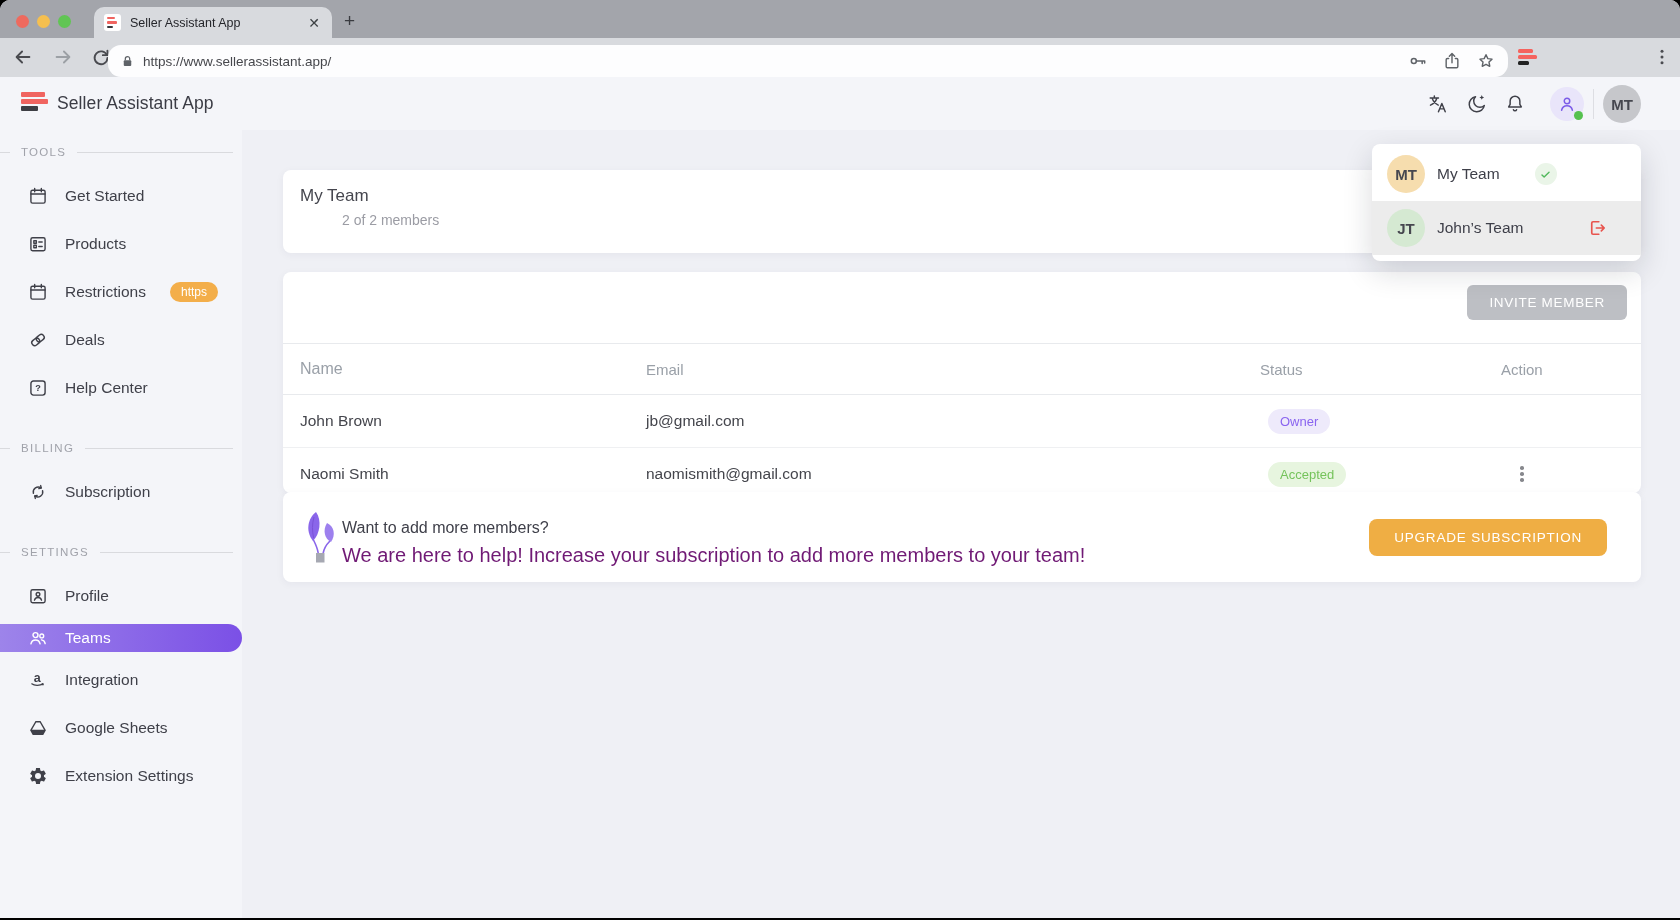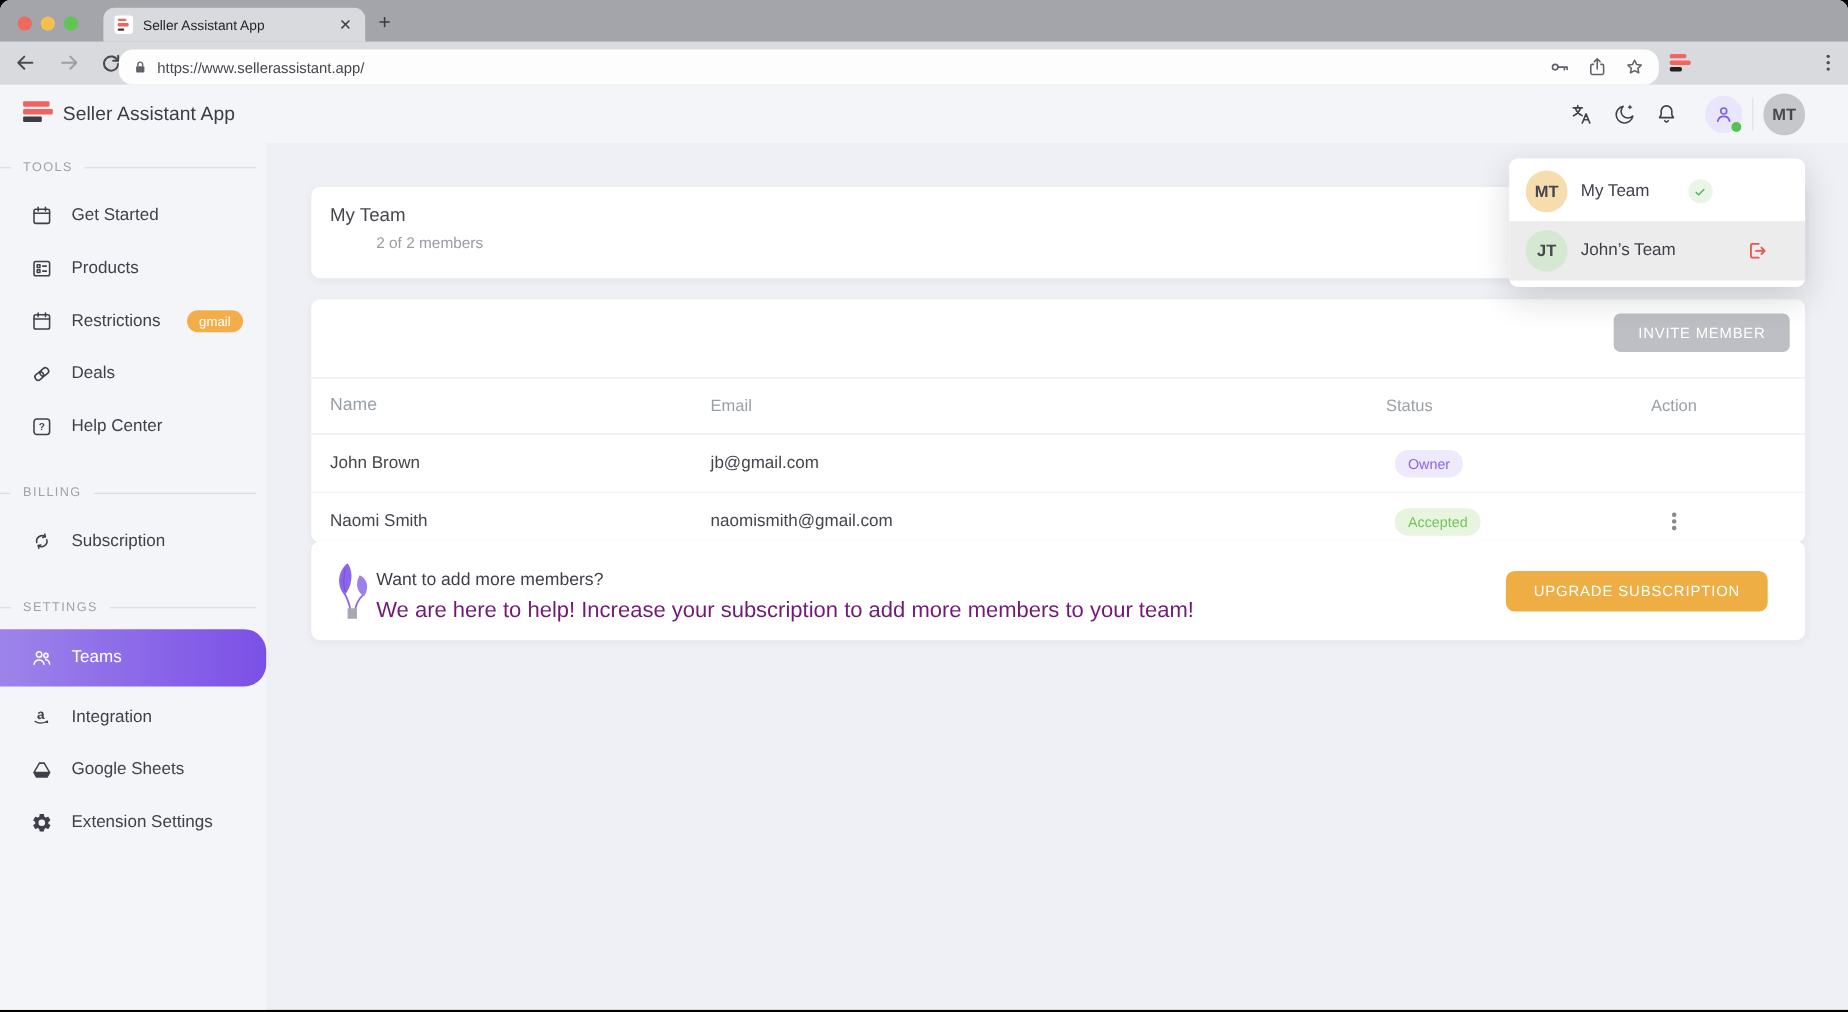--- a/index.html
+++ b/index.html
@@ -52,21 +52,21 @@
   
   .sidebar{position:absolute;left:0;top:53px;width:242px;bottom:0;background:#f4f5f9;padding-top:10px;box-sizing:border-box;}
   .sec-label{height:24px;margin:0 0 8px 0;display:flex;align-items:center;}
   .sec-label .ln-l{width:10px;height:1px;background:#d9dade;}
   .sec-label .txt{margin:0 11px;font-size:11.5px;letter-spacing:1.3px;color:#a0a2aa;}
   .sec-label .ln-r{flex:1;height:1px;background:#d9dade;margin-right:9px;}
   .sec-label.mt{margin-top:24px;}
   .s-item{height:48px;display:flex;align-items:center;padding-left:28px;color:#3f4049;font-size:15.5px;cursor:default;}
   .s-item .s-ic{width:20px;height:20px;margin-right:17px;flex:0 0 20px;}
   .s-badge{margin-left:24px;background:#f3ae4a;color:#fff;font-size:12px;padding:3px 11px;border-radius:11px;}
-  .s-item.active{height:52px;margin:4px 0;width:242px;box-sizing:border-box;border-radius:0 20px 20px 0;
+  .s-item.active{height:28px;margin:4px 0;width:242px;box-sizing:border-box;border-radius:0 20px 20px 0;
                  background:linear-gradient(90deg,#9d84ea,#7b50e6);color:#fff;}
   svg.ic{stroke:#3f4049;fill:none;stroke-width:1.7;stroke-linecap:round;stroke-linejoin:round;}
   .s-item.active svg.ic{stroke:#fff;}
 
   
   .main{position:absolute;left:242px;top:53px;right:0;bottom:0;}
   .card{position:absolute;background:#fff;border-radius:8px;box-shadow:0 2px 8px rgba(30,34,70,.05);}
   .card-team{left:41px;top:40px;width:1358px;height:83px;}
   .team-title{position:absolute;left:17px;top:16px;font-size:17px;color:#45464e;}
   .team-sub{position:absolute;left:17px;top:42px;font-size:14px;color:#9b9ca4;margin-left:42px;}
@@ -226,21 +226,21 @@
               <path d="M13 9.5h4M13 15h4"></path>
             </svg>
         <span>Products</span>
       </div>
       <div class="s-item">
         <svg class="ic s-ic" viewBox="0 0 24 24">
               <rect x="3.5" y="5" width="17" height="15.5" rx="2"></rect>
               <path d="M8 3v4M16 3v4M3.5 9.5h17"></path>
             </svg>
         <span>Restrictions</span>
-        <span class="s-badge">gmail</span>
+        <span class="s-badge">https</span>
       </div>
       <div class="s-item">
         <svg class="ic s-ic" viewBox="0 0 24 24">
               <g transform="rotate(-40 12 12)">
                 <rect x="3.5" y="8.5" width="10" height="7" rx="3.2"></rect>
                 <rect x="10.5" y="8.5" width="10" height="7" rx="3.2"></rect>
               </g>
             </svg>
         <span>Deals</span>
       </div>
@@ -263,20 +263,28 @@
               <path d="M15.2 4.3l.7 2.9-2.9.7M8.8 19.7l-.7-2.9 2.9-.7"></path>
             </svg>
         <span>Subscription</span>
       </div>
 
       <div class="sec-label mt">
             <span class="ln-l"></span>
             <span class="txt">SETTINGS</span>
             <span class="ln-r"></span>
           </div>
+      <div class="s-item">
+        <svg class="ic s-ic" viewBox="0 0 24 24">
+              <rect x="3.5" y="4.5" width="17" height="15.5" rx="2"></rect>
+              <circle cx="12" cy="10" r="2.2"></circle>
+              <path d="M7.8 17c.6-2.2 2.2-3.3 4.2-3.3s3.6 1.1 4.2 3.3"></path>
+            </svg>
+        <span>Profile</span>
+      </div>
       <div class="s-item active">
         <svg class="ic s-ic" viewBox="0 0 24 24">
               <circle cx="9" cy="8.5" r="3"></circle>
               <path d="M3.5 19c.7-3 2.8-4.7 5.5-4.7s4.8 1.7 5.5 4.7"></path>
               <circle cx="16.5" cy="9.5" r="2.3"></circle>
               <path d="M16.2 14.2c2.4.3 4 2 4.4 4.6"></path>
             </svg>
         <span>Teams</span>
       </div>
       <div class="s-item">

